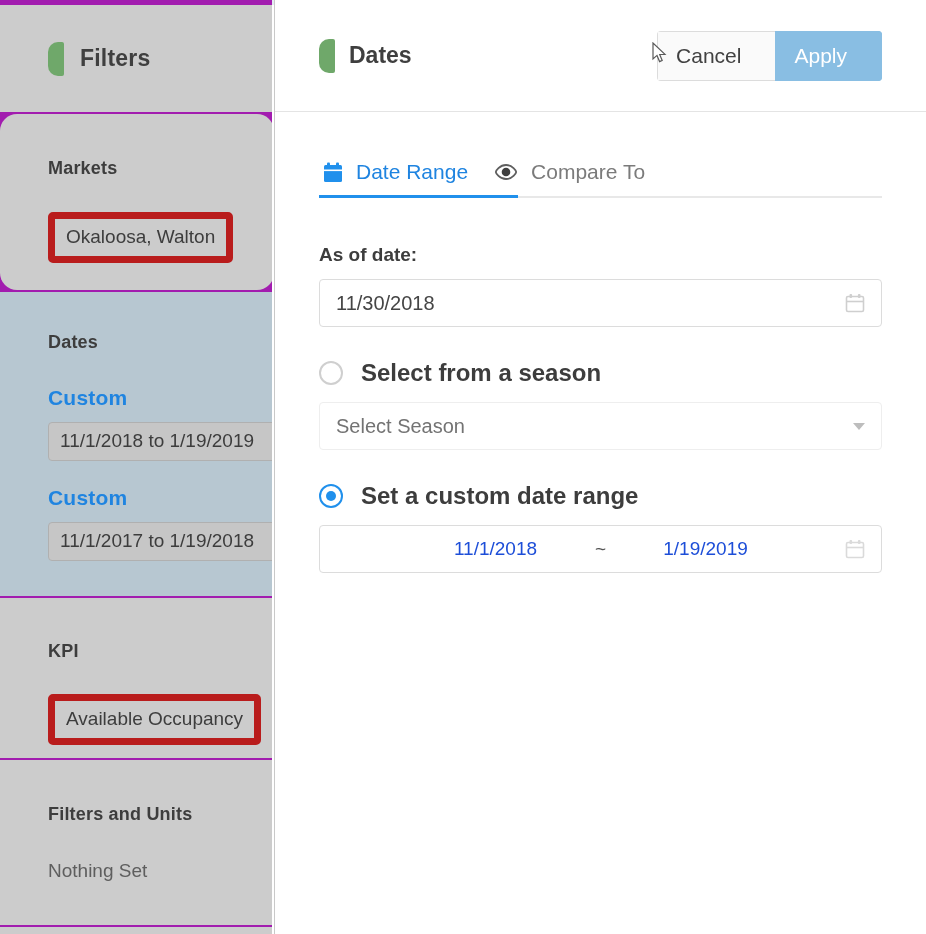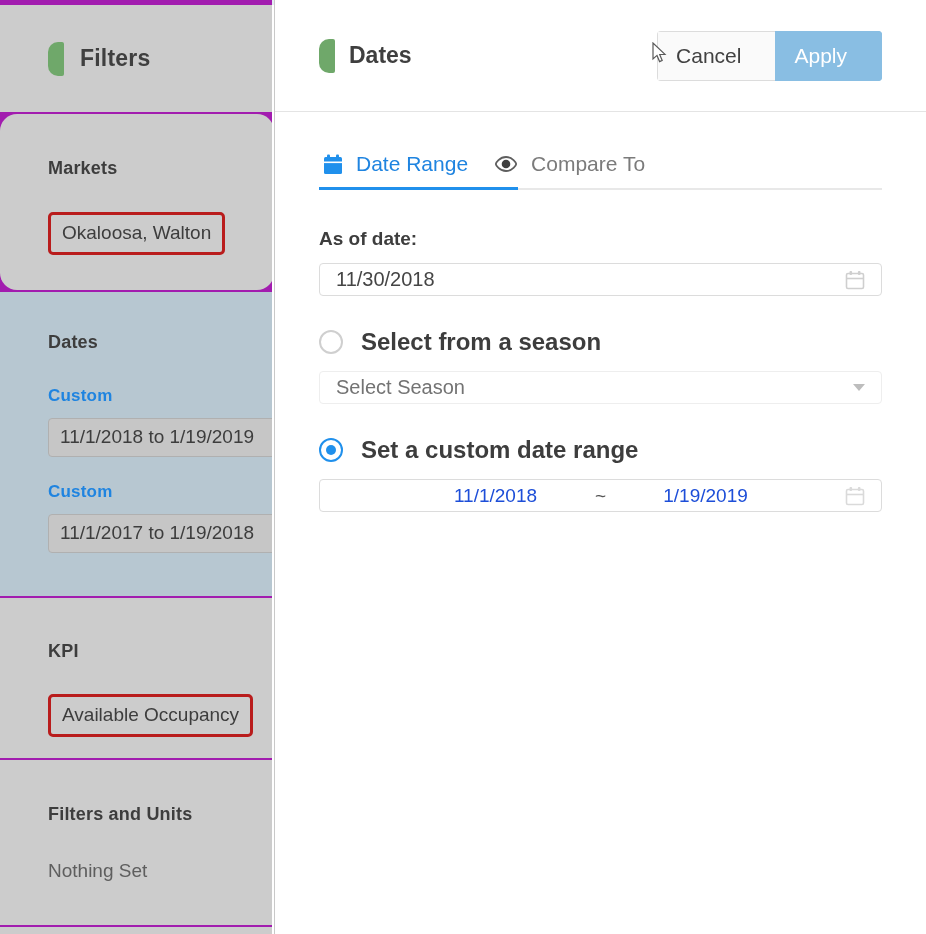--- a/index.html
+++ b/index.html
@@ -42,38 +42,38 @@
     font-size: 23px; font-weight: bold; color: #3f3f3f;
     margin-left: 16px; letter-spacing: .2px;
   }
 
   .sec-title {
     font-size: 18px; font-weight: bold; color: #3d3d3d;
     letter-spacing: .2px;
   }
   .chip {
     display: inline-block;
-    border: 3px solid #b91c1c;
+    border: 7px solid #b91c1c;
     border-radius: 5px;
     background: transparent;
     font-size: 19px; color: #3d3d3d;
     padding: 7px 11px 8px 11px;
     white-space: nowrap;
   }
   .subfield {
     background: #c6c6c6;
     border: 1px solid #b0b0b0;
     border-radius: 4px;
     font-size: 19px; color: #3d3d3d;
     padding: 7px 10px 8px 11px;
     white-space: nowrap;
     width: 260px;
   }
   .custom-link {
-    font-size: 17px; font-weight: bold; color: #1f84e0;
+    font-size: 21px; font-weight: bold; color: #1f84e0;
     letter-spacing: .2px;
   }
   .nothing-set { font-size: 19px; color: #5e5e5e; }
 
   
   .panel {
     position: absolute; top: 0; left: 274px; width: 652px; height: 934px;
     background: #ffffff;
     border-left: 1px solid #c9c9c9;
   }
@@ -97,21 +97,21 @@
     cursor: pointer; line-height: 1;
   }
   .btn-cancel { background: #fafafa; color: #414141; border-right: none; }
   .btn-apply { background: #89bee3; color: #ffffff; border-color: #89bee3; }
 
   
   .cursor { position: absolute; left: 377px; top: 42px; width: 16px; height: 22px; pointer-events: none; }
 
   
   .tabs {
-    margin: 4px 44px; padding-top: 32px;
+    margin: 12px 44px; padding-top: 32px;
     display: flex; align-items: flex-end;
     position: relative; height: 74px;
   }
   .tab {
     display: flex; align-items: center;
     padding: 0 22px 14px 4px;
     font-size: 21px; color: #7b7b7b; cursor: pointer;
   }
   .tab.active { color: #1f84e0; }
   .tab-label { margin-left: 13px; }
@@ -121,21 +121,21 @@
   .tabs-rule-active {
     position: absolute; left: 0; bottom: 0; height: 3px; width: 199px; background: #2090ec;
   }
 
   
   .pbody { padding: 34px 44px 0 44px; }
   .field-label {
     font-size: 19px; font-weight: bold; color: #3d3d3d; margin-bottom: 13px;
   }
   .input-box {
-    height: 33px; border: 1px solid #dcdcdc; border-radius: 4px;
+    height: 48px; border: 1px solid #dcdcdc; border-radius: 4px;
     display: flex; align-items: center; padding: 0 16px;
     font-size: 20px; color: #454545; background: #fff;
   }
   .input-box.disabled { color: #737373; border-color: #eeeeee; }
   .grow { flex: 1; }
   .range-box { justify-content: center; position: relative; }
   .range-part { font-size: 19px; color: #1d4ed8; width: 150px; text-align: center; }
   .range-sep { font-size: 19px; color: #555; width: 60px; text-align: center; }
   .cal-right { position: absolute; right: 16px; top: 50%; transform: translateY(-50%); }
 

